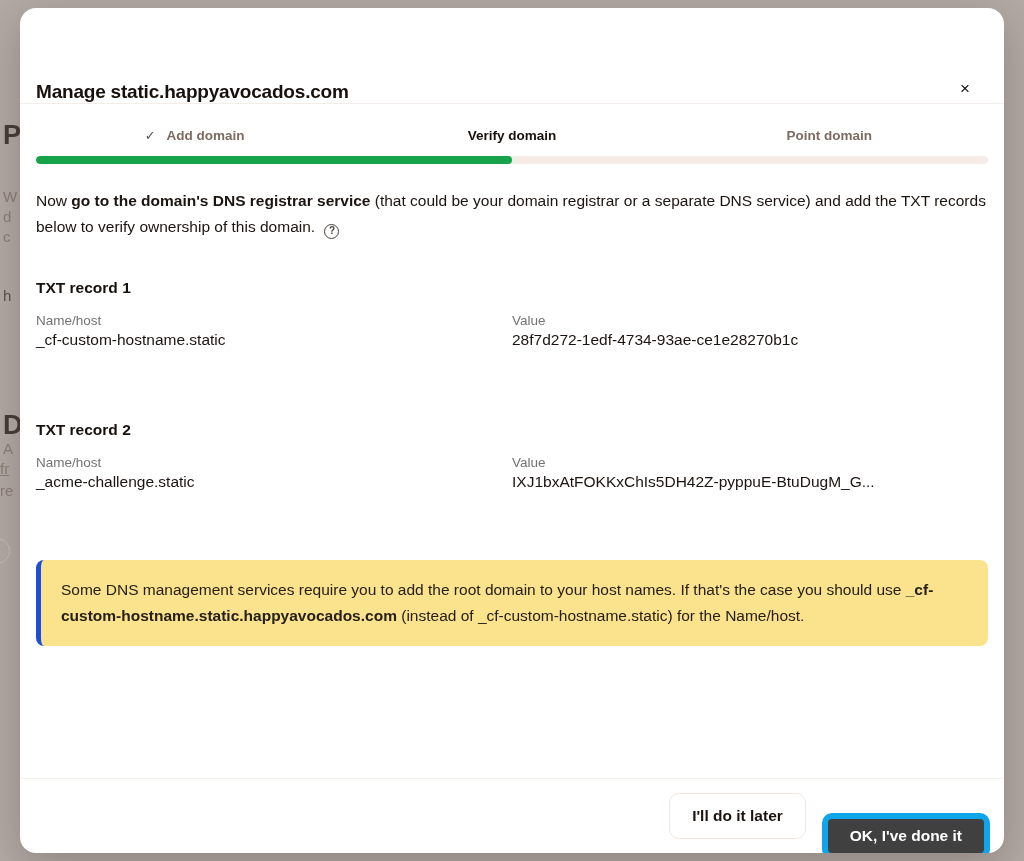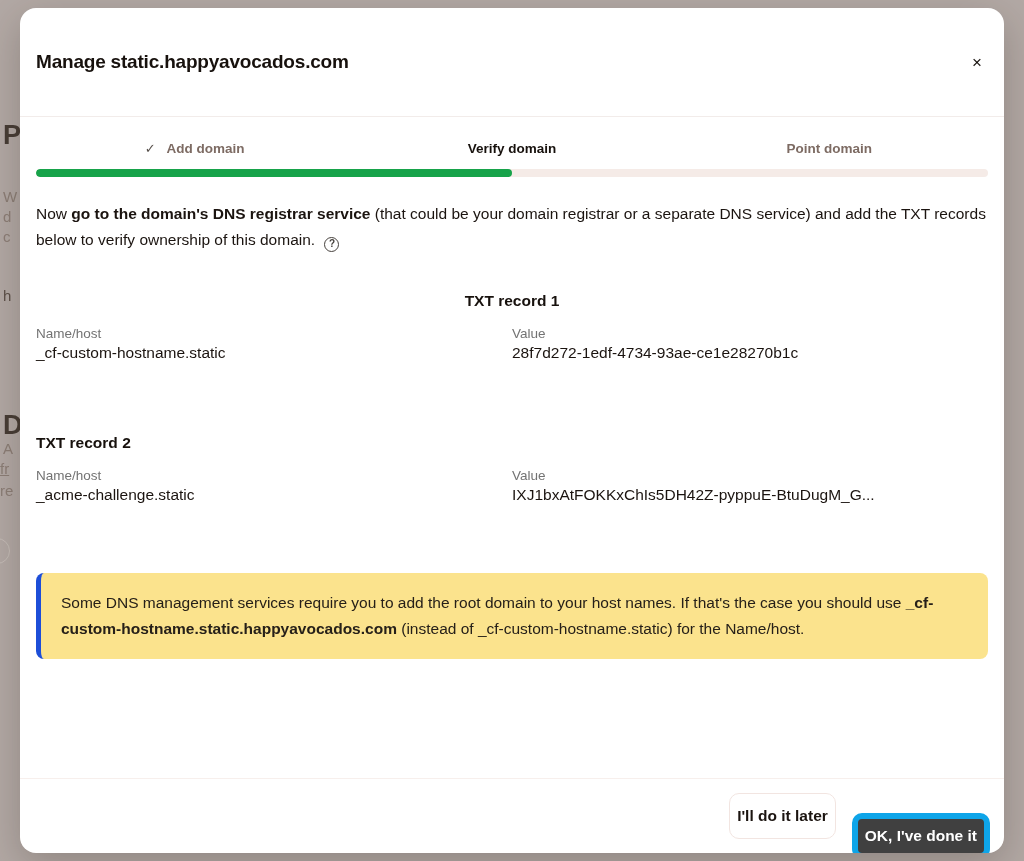--- a/index.html
+++ b/index.html
@@ -28,23 +28,23 @@
 
   
   .modal {
     position:absolute; left:20px; top:8px; width:984px; height:845px;
     background:#ffffff; border-radius:16px; z-index:2;
     box-shadow:0 12px 40px rgba(40,30,25,.25);
     display:flex; flex-direction:column; overflow:hidden;
   }
 
   .modal-header {
-    height:109px; flex:0 0 auto;
-    display:flex; align-items:center; justify-content:space-between;
-    padding:0 16px 0 16px;
+    height:96px; flex:0 0 auto;
+    display:flex; align-items:flex-end; justify-content:space-between;
+    padding:0 28px 0 16px;
     border-bottom:1px solid #f2ecea;
   }
   .modal-title { font-size:19px; font-weight:700; letter-spacing:-0.2px; color:#17110d; }
   .close-btn {
     font-size:17px; line-height:1; color:#17110d; cursor:pointer;
     background:none; border:none; padding:6px; font-family:inherit;
   }
 
   .modal-body { flex:1 1 auto; padding:24px 16px 0 16px; }
 
@@ -65,21 +65,21 @@
   .intro b, .notice b { font-weight:700; }
   .help-icon {
     display:inline-flex; align-items:center; justify-content:center;
     width:15px; height:15px; border:1.4px solid #46413d; border-radius:50%;
     font-size:10px; font-weight:700; color:#46413d;
     margin-left:5px; vertical-align:-2px; cursor:pointer;
   }
 
   
   .record-title { font-size:15.5px; font-weight:700; line-height:20px; color:#17110d; }
-  .rec1 .record-title { margin-top:38px;text-align:center; }
+  .rec1 .record-title { margin-top:38px; }
   .rec2 .record-title { margin-top:70px; }
   .record-grid { display:grid; grid-template-columns:1fr 1fr; }
   .record-headers { margin-top:14px; font-size:13.5px; line-height:18px; color:#737373; }
   .record-values  { margin-top:0; font-size:15.5px; line-height:20px; color:#1b1410; }
 
   
   .notice {
     margin-top:68px; background:#fbe38d; border-left:5px solid #1d4ed8;
     border-radius:8px; padding:17px 20px;
     font-size:15.5px; line-height:26px; color:#262019;
@@ -89,21 +89,21 @@
 
   
   .modal-footer {
     flex:0 0 auto; height:75px; border-top:1px solid #f7efec;
     display:flex; align-items:center; justify-content:flex-end;
     gap:16px; padding-right:14px;
   }
   .btn {
     height:46px; border-radius:10px; font-family:inherit;
     font-size:15.5px; font-weight:700; cursor:pointer;
-    padding:0 7px; display:inline-flex; align-items:center; justify-content:center;
+    padding:0 22px; display:inline-flex; align-items:center; justify-content:center;
   }
   .btn-secondary { background:#ffffff; color:#1b1410; border:1px solid #f2e5e1; }
   .btn-primary   { background:#404040; color:#ffffff; border:6px solid #0ea5e9;margin-top:40px; }
 </style>
 </head>
 <body>
 
 <div>
   <span class="bg-frag big f0">P</span>
   <span class="bg-frag f1">W</span>

